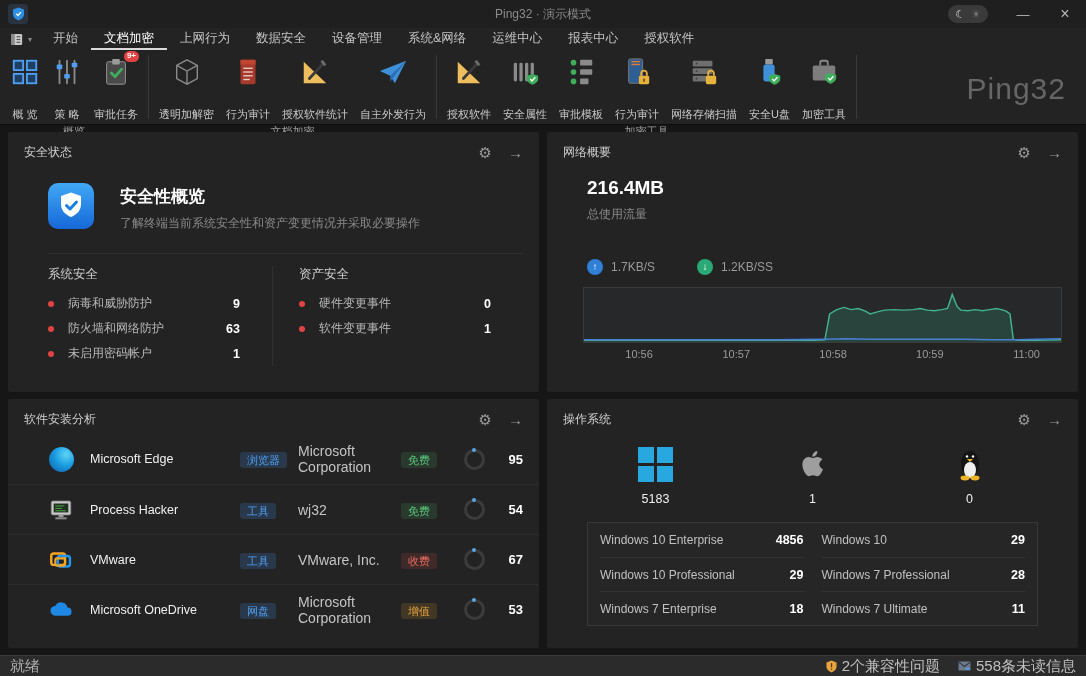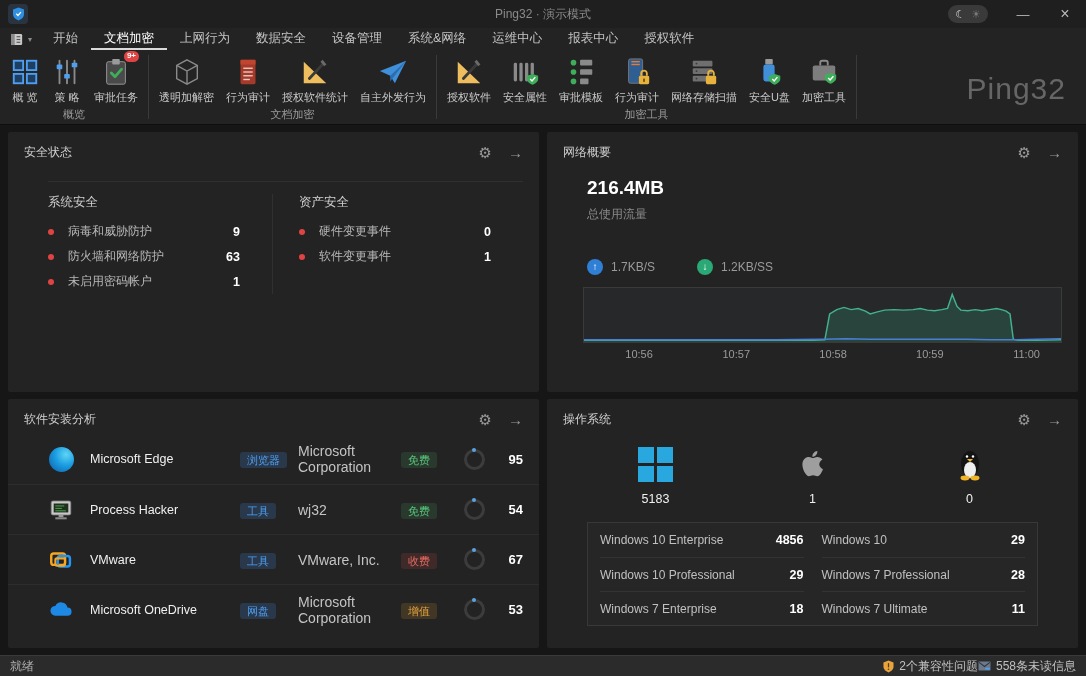--- a/index.html
+++ b/index.html
@@ -26,21 +26,21 @@
   .menu-caret { font-size:8px; color:#8a8a8a; }
   .tab { font-size:12.5px; color:#c4c4c4; padding:2px 13px 3px; cursor:pointer; white-space:nowrap; }
   .tab.active { color:#ffffff; border-bottom:2px solid #dadada; padding-bottom:1px; }
 
   
   .ribbon { height:75px; background:#232323; border-bottom:1px solid #0e0e0e; display:flex; position:relative; flex:0 0 auto; }
   .rgroup { display:flex; flex-direction:column; }
   .ritems { display:flex; flex:1; align-items:flex-start; padding:5px 4px 0; }
   .ritem { display:flex; flex-direction:column; align-items:center; padding:0 6px; cursor:pointer; }
   .ricon { height:34px; display:flex; align-items:center; justify-content:center; position:relative; }
-  .rlabel { font-size:11px; color:#c8c8c8; margin-top:1px; white-space:nowrap; }
+  .rlabel { font-size:11px; color:#c8c8c8; margin-top:18px; white-space:nowrap; }
   .rgroup-label { text-align:center; font-size:11px; color:#9a9a9a; padding:2px 0 5px; }
   .rsep { width:1px; background:#3a3a3a; margin:5px 0; flex:0 0 auto; }
   .badge9 { position:absolute; top:-4px; right:-8px; background:#e04343; color:#fff; font-size:8px;
             border-radius:7px; padding:1px 3px; line-height:1.1; font-weight:bold; }
   .watermark { position:absolute; right:20px; top:22px; font-size:30px; color:#666; letter-spacing:1px; }
 
   
   .content { flex:1; padding:7px 8px; display:grid; grid-template-columns:1fr 1fr;
              grid-template-rows:260px 1fr; gap:7px 8px; background:#161616; }
   .panel { background:#232323; border-radius:2px; overflow:hidden; position:relative; }
@@ -113,23 +113,23 @@
   .winlogo span { background:#29a8e0; }
   .os-table { display:flex; gap:18px; margin:16px 40px 0; border:1px solid #383838; background:#262626; padding:0 12px; }
   .os-tcol { flex:1; }
   .os-trow { display:flex; align-items:center; height:34px; font-size:12px; }
   .os-trow + .os-trow { border-top:1px solid #333; }
   .os-tname { color:#c0c0c0; }
   .os-tval { margin-left:auto; font-weight:bold; color:#fff; font-size:12.5px; }
 
   
   .statusbar { height:21px; background:#2b2b2b; border-top:1px solid #3a3a3a; display:flex; align-items:center;
-               font-size:12px; color:#b0b0b0; flex:0 0 auto; }
+               font-size:15px; color:#b0b0b0; flex:0 0 auto; }
   .sb-ready { margin-left:10px; }
-  .sb-right { margin-left:auto; display:flex; align-items:flex-start; margin-right:10px; }
+  .sb-right { margin-left:auto; display:flex; align-items:flex-start; gap:18px; margin-right:10px; }
   .sb-item { display:flex; align-items:center; gap:5px; color:#c0c0c0; cursor:pointer; }
 </style>
 </head>
 <body>
 
 <div class="app">
 
   <div class="titlebar">
     <div class="app-icon">
       <svg width="13" height="14" viewBox="0 0 12 14">
@@ -379,20 +379,39 @@
   </div>
 
   <div class="content">
 
     <div class="panel">
       <div class="phead">
         <span class="ptitle">安全状态</span>
         <span class="picons">
           <span class="gear">⚙</span>
           <span class="parrow">→</span>
+        </span>
+      </div>
+      <div class="sec-overview">
+        <span>
+          <svg width="46" height="46" viewBox="0 0 46 46">
+              <defs>
+                <linearGradient id="shg" x1="0" y1="0" x2="0" y2="1">
+                  <stop offset="0" stop-color="#41a8f5"></stop>
+                  <stop offset="1" stop-color="#1668d8"></stop>
+                </linearGradient>
+              </defs>
+              <rect width="46" height="46" rx="10" fill="url(#shg)"></rect>
+              <path d="M23 9.5l10 3.5v8c0 7-5 11-10 13-5-2-10-6-10-13v-8z" fill="#fff"></path>
+              <path d="M18.5 22.5l3.5 3.5 6.5-7" stroke="#1b7fe0" stroke-width="3" fill="none" stroke-linecap="round" stroke-linejoin="round"></path>
+            </svg>
+        </span>
+        <span class="sec-ov-text">
+          <div class="sec-ov-title">安全性概览</div>
+          <div class="sec-ov-sub">了解终端当前系统安全性和资产变更情况并采取必要操作</div>
         </span>
       </div>
       <div class="sec-divider"></div>
       <div class="sec-cols">
         <div class="sec-col">
           <div class="sec-col-title">系统安全</div>
           <div class="sec-item">
             <span class="sec-dot"></span>
             <span class="sec-label">病毒和威胁防护</span>
             <span class="sec-val">9</span>

